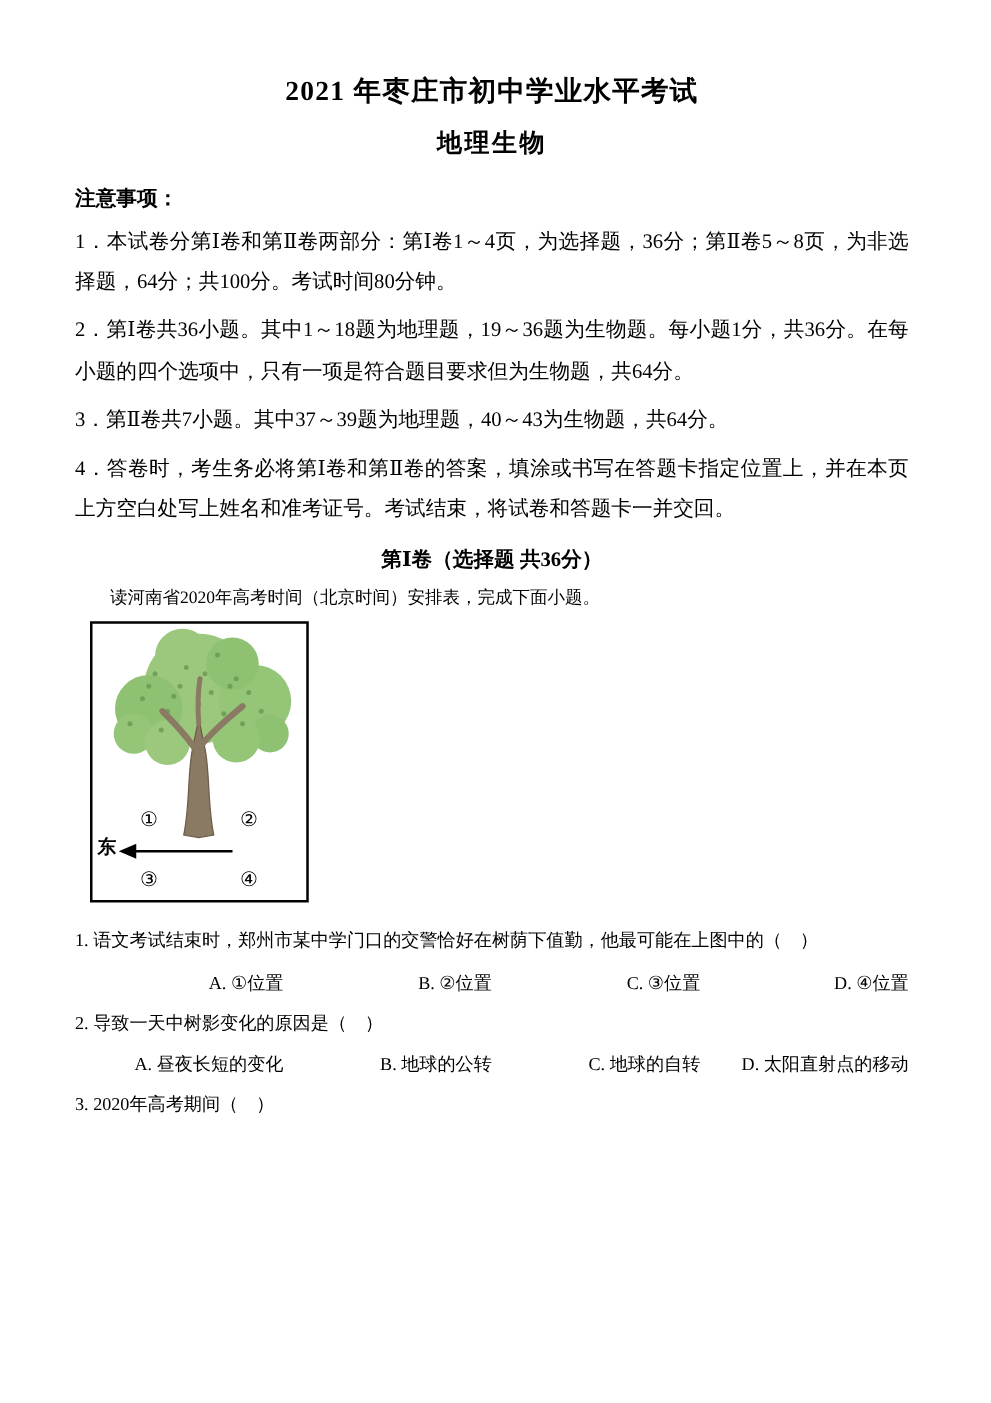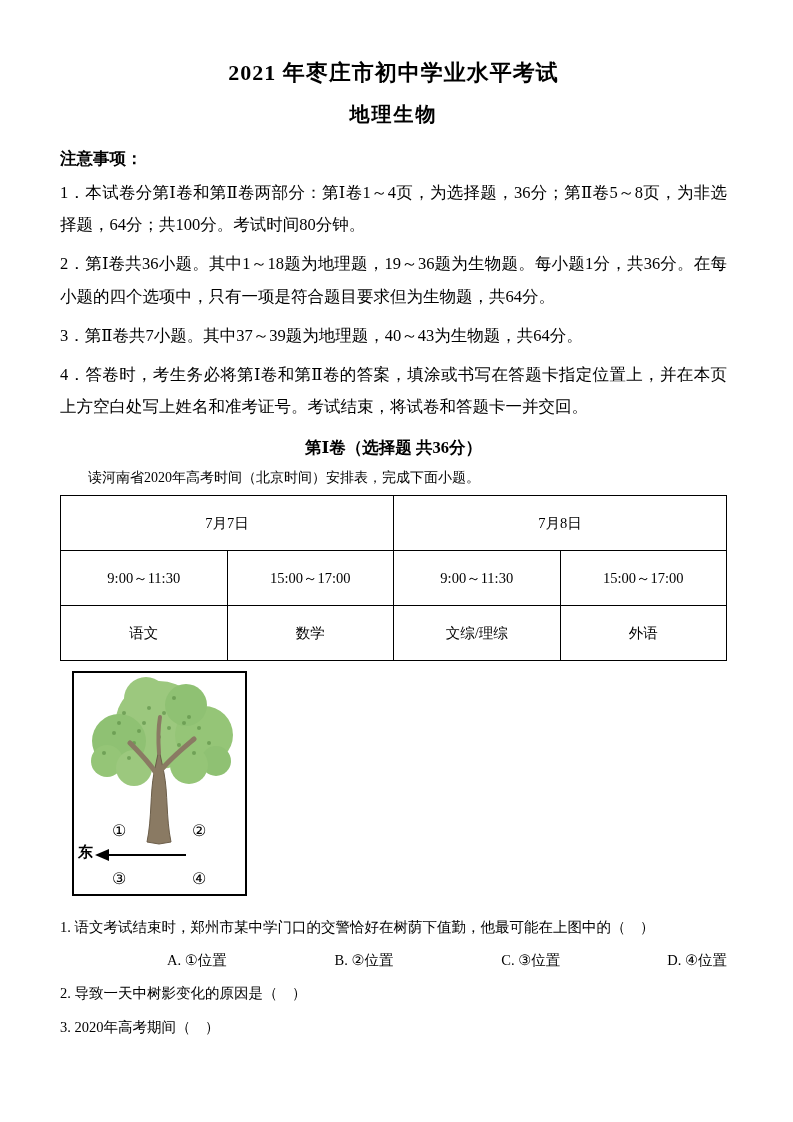--- a/index.html
+++ b/index.html
@@ -79,40 +79,20 @@
 
   <div class="notice-heading">注意事项：</div>
   <p class="notice-item">1．本试卷分第Ⅰ卷和第Ⅱ卷两部分：第Ⅰ卷1～4页，为选择题，36分；第Ⅱ卷5～8页，为非选择题，64分；共100分。考试时间80分钟。</p>
   <p class="notice-item">2．第Ⅰ卷共36小题。其中1～18题为地理题，19～36题为生物题。每小题1分，共36分。在每小题的四个选项中，只有一项是符合题目要求但为生物题，共64分。</p>
   <p class="notice-item">3．第Ⅱ卷共7小题。其中37～39题为地理题，40～43为生物题，共64分。</p>
   <p class="notice-item">4．答卷时，考生务必将第Ⅰ卷和第Ⅱ卷的答案，填涂或书写在答题卡指定位置上，并在本页上方空白处写上姓名和准考证号。考试结束，将试卷和答题卡一并交回。</p>
 
   <div class="section-heading">第Ⅰ卷（选择题 共36分）</div>
   <p class="passage-intro">读河南省2020年高考时间（北京时间）安排表，完成下面小题。</p>
 
-  <table class="schedule">
-    <tbody>
-      <tr>
-        <td colspan="2">7月7日</td>
-        <td colspan="2">7月8日</td>
-      </tr>
-      <tr>
-        <td>9:00～11:30</td>
-        <td>15:00～17:00</td>
-        <td>9:00～11:30</td>
-        <td>15:00～17:00</td>
-      </tr>
-      <tr>
-        <td>语文</td>
-        <td>数学</td>
-        <td>文综/理综</td>
-        <td>外语</td>
-      </tr>
-    </tbody>
-  </table>
 
   <div class="figure-box">
     <svg width="171" height="221" viewBox="0 0 171 221">
       <g>
         <circle cx="85" cy="52" r="44" fill="#9cc87e"></circle>
         <circle cx="45" cy="68" r="27" fill="#8fc173"></circle>
         <circle cx="130" cy="62" r="29" fill="#95c577"></circle>
         <circle cx="72" cy="26" r="22" fill="#9cc87e"></circle>
         <circle cx="112" cy="32" r="21" fill="#8fc173"></circle>
         <circle cx="33" cy="88" r="16" fill="#95c577"></circle>
@@ -165,19 +145,25 @@
     <div class="options">
       <span class="opt">A. ①位置</span>
       <span class="opt">B. ②位置</span>
       <span class="opt">C. ③位置</span>
       <span class="opt">D. ④位置</span>
     </div>
   </div>
 
   <div class="question">
     <p class="q-text">2. 导致一天中树影变化的原因是（　）</p>
+    <div class="options">
+      <span class="opt">A. 昼夜长短的变化</span>
+      <span class="opt">B. 地球的公转</span>
+      <span class="opt">C. 地球的自转</span>
+      <span class="opt">D. 太阳直射点的移动</span>
+    </div>
   </div>
 
   <div class="question">
     <p class="q-text">3. 2020年高考期间（　）</p>
   </div>
 
 </div>
 
 </body></html>

